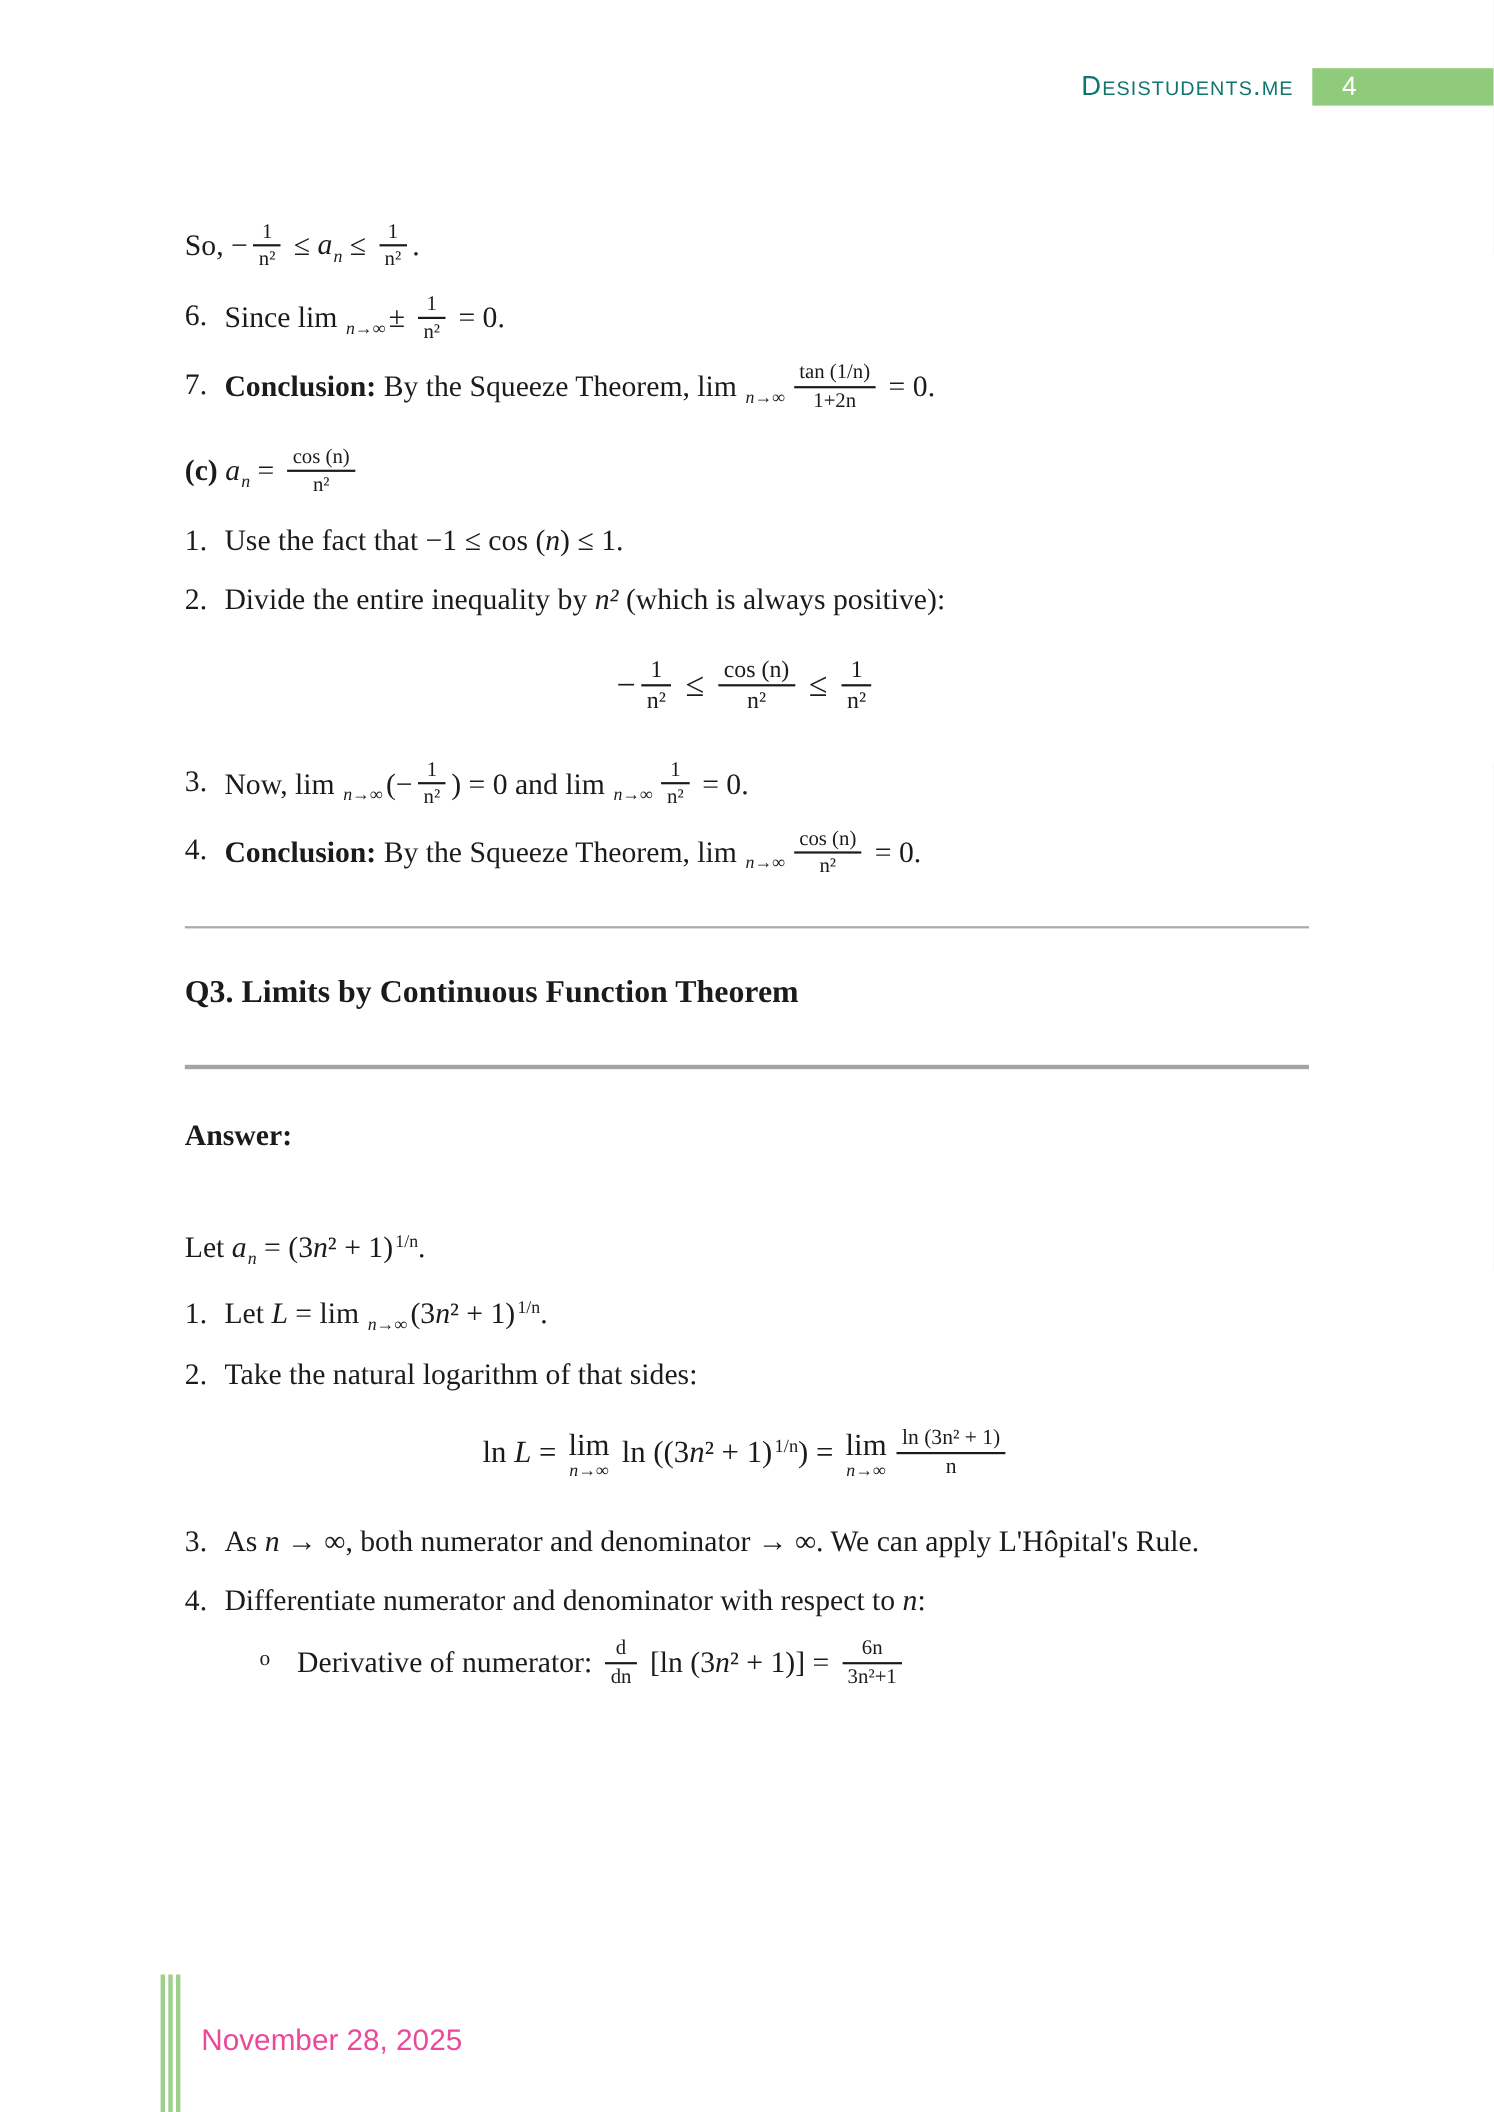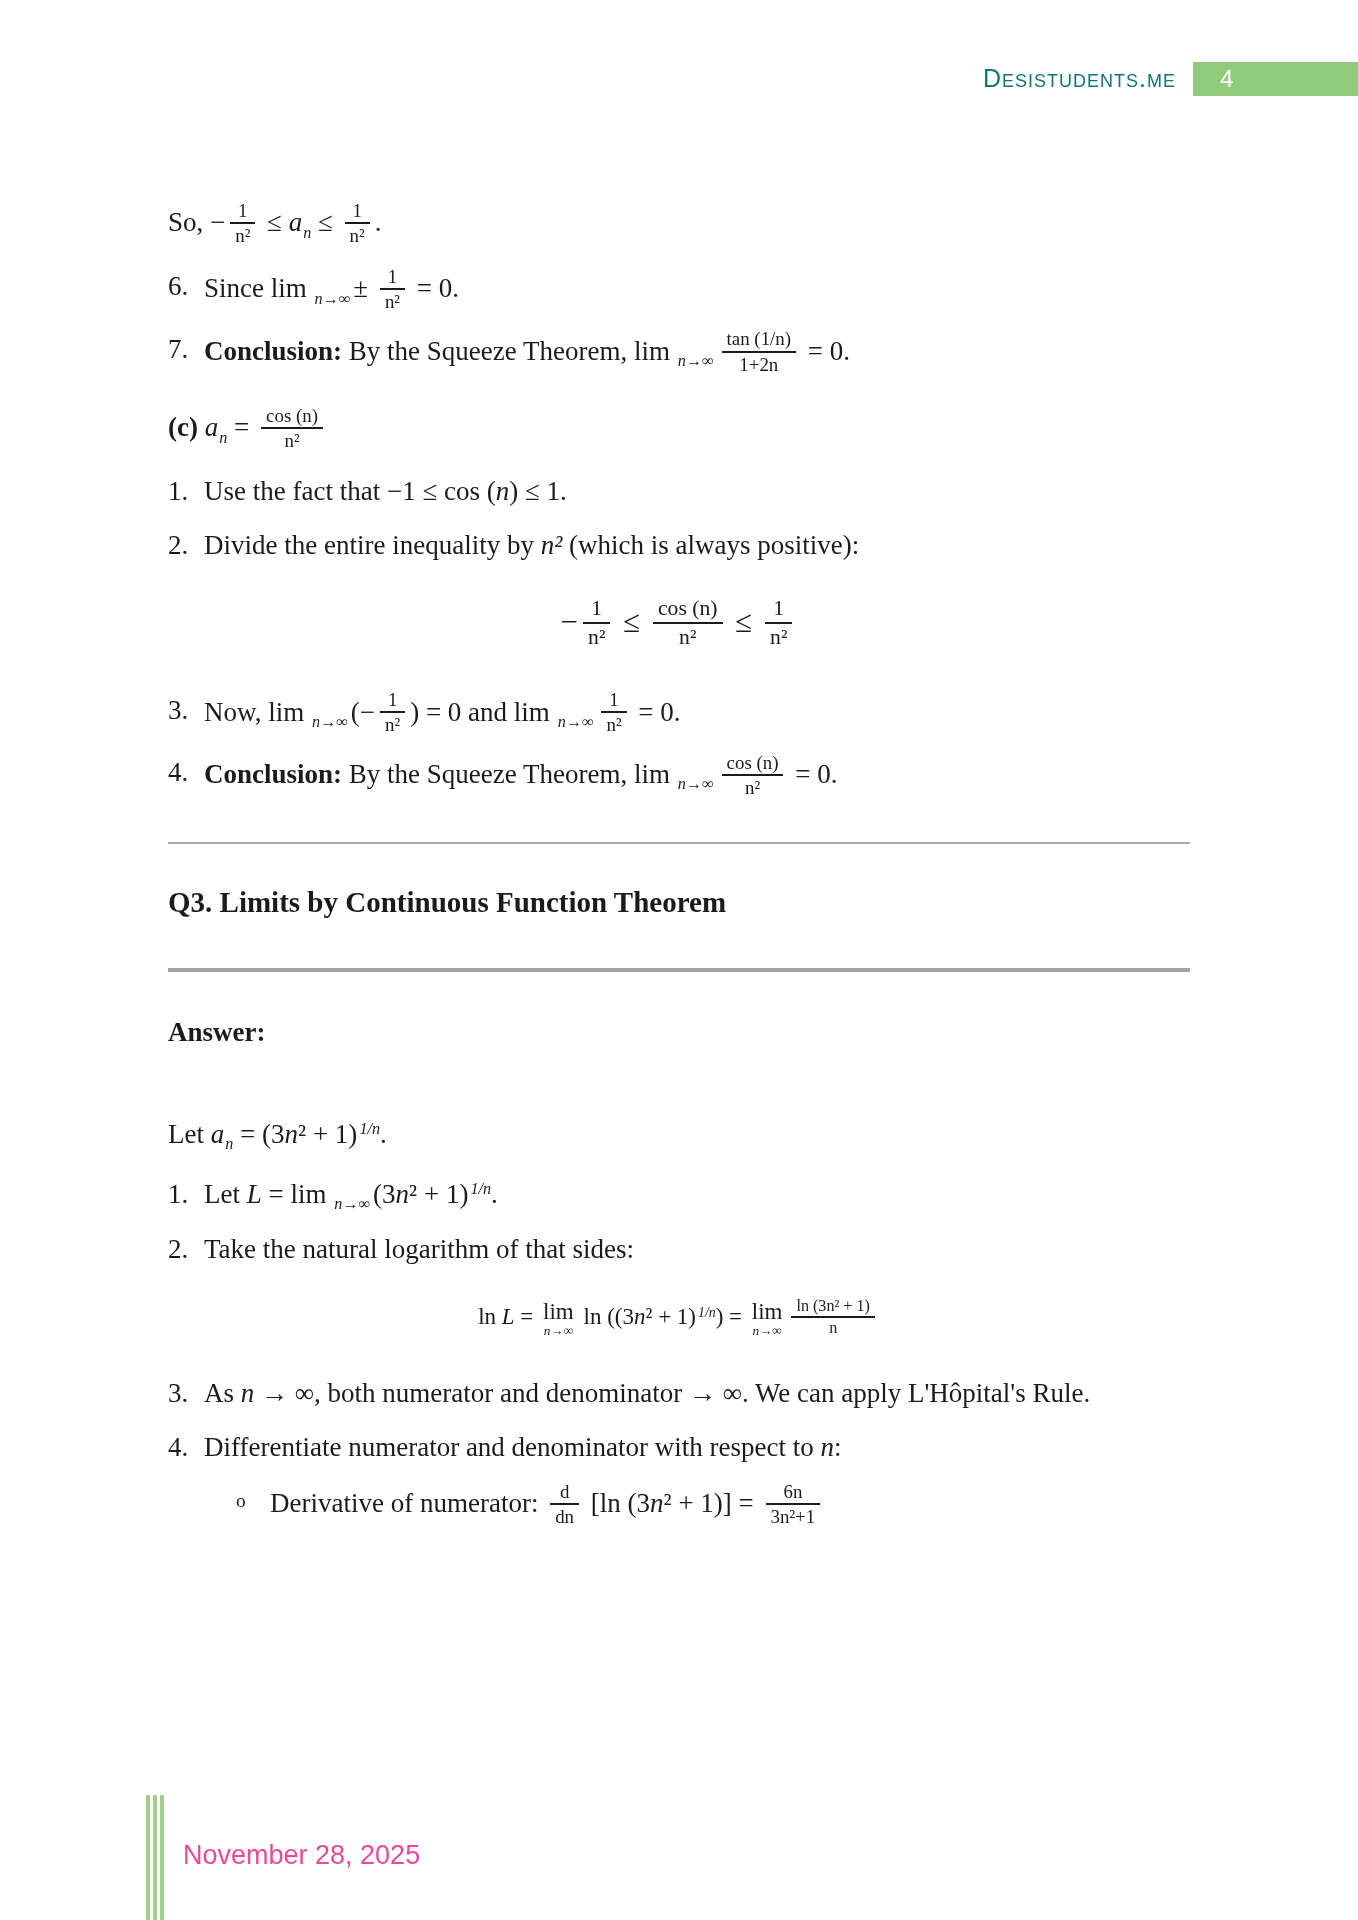--- a/index.html
+++ b/index.html
@@ -29,41 +29,41 @@
 
   .line { font-size:27px; line-height:1.4; margin-bottom:18px; }
   .p { margin-bottom:20px;margin-top:30px; }
   .item { display:flex; margin-bottom:16px; }
   .marker { flex:0 0 36px; }
   .icontent { flex:1; }
   .bullet-item { display:flex; padding-left:68px; margin-bottom:16px; }
   .bullet-marker { flex:0 0 34px; font-size:0.72em; padding-top:4px; }
 
   .display { text-align:center; font-size:31px; margin:34px 0 40px 0; }
-  .display2 { text-align:center; font-size:23px; margin:30px 0 36px 0; }
+  .display2 { text-align:center; font-size:28px; margin:30px 0 36px 0; }
 
   .heading { font-size:29px; font-weight:bold; margin:0 0 0 0; line-height:1.3; }
   .rule { height:2px; background:#a9a9a9; margin:42px 0 40px 0; }
   .rule.thick { height:4px; background:#a4a4a4; margin:46px 0 42px 0; }
   .gap-lg { margin-top:64px; }
 
   .bold { font-weight:bold; }
   .it { font-style:italic; }
 
   
   .frac {
     display:inline-block; text-align:center; vertical-align:middle;
     font-size:0.70em; line-height:1.12; margin:0 5px; position:relative; top:-0.12em;
   }
   .frac .fn { display:block; padding:0 5px 1px 5px; }
   .frac .fd { display:block; border-top:2px solid #1b1b1b; padding:1px 5px 0 5px; }
 
   
   .subsc { font-size:0.60em; font-style:italic; vertical-align:-0.38em; margin:0 3px 0 1px; }
-  .supsc { font-size:0.60em; font-style:italic; vertical-align:0.55em; margin-left:2px; }
+  .supsc { font-size:0.60em; vertical-align:0.55em; margin-left:2px; }
   .vsub  { font-size:0.60em; font-style:italic; vertical-align:-0.38em; margin-left:1px; }
 
   
   .limu { display:inline-block; text-align:center; vertical-align:middle; line-height:1.05; margin:0 4px; }
   .limu .lt { display:block; }
   .limu .lu { display:block; font-size:0.58em; font-style:italic; }
 
   
   .footer-bars { position:absolute; left:146px; top:1795px; height:125px; display:flex; }
   .fbar { width:4px; height:100%; background:var(--green-light,#9ed08c); margin-right:3px; }

